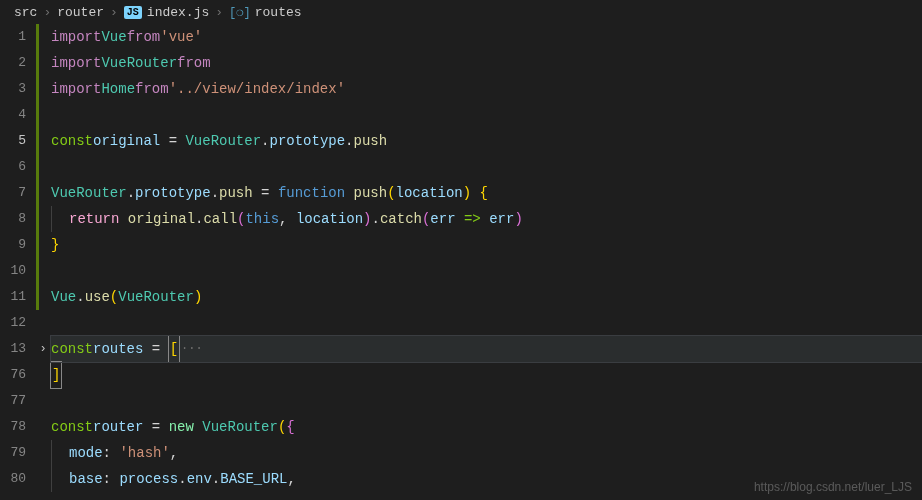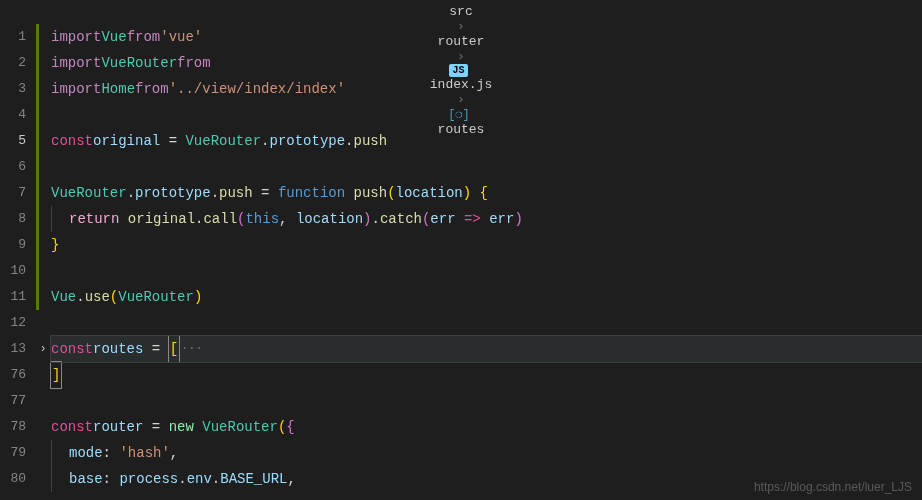--- a/index.html
+++ b/index.html
@@ -13,21 +13,20 @@
       overflow: hidden;
       position: relative;
     }
     .breadcrumb {
       display: flex;
       align-items: center;
       padding: 4px 14px;
       font-size: 13px;
       color: #cccccc;
       height: 24px;
-      flex-direction: column;
     }
     .breadcrumb .sep {
       margin: 0 6px;
       color: #6e6e6e;
     }
     .breadcrumb .js-badge {
       background: #7dd3fc;
       color: #000;
       font-weight: bold;
       font-size: 10px;
@@ -85,21 +84,21 @@
       text-align: center;
       cursor: pointer;
     }
     .ellipsis-pill {
       color: #6e6e6e;
       font-size: 12px;
       margin-left: 2px;
     }
     .kw-import { color: #c586c0; }
     .kw-from { color: #c586c0; }
-    .kw-const { color: #ec4899; text-align: right; }
+    .kw-const { color: #84cc16; text-align: right; }
     .kw-function { color: #569cd6; }
     .kw-return { color: #f9a8d4; }
     .kw-this { color: #569cd6; }
     .kw-new { color: #86efac; }
     .var { color: #9cdcfe; }
     .cls { color: #4ec9b0; }
     .str { color: #ce9178; }
     .fn { color: #dcdcaa; }
     .brace-yellow { color: #ffd700; }
     .brace-purple { color: #da70d6; }

